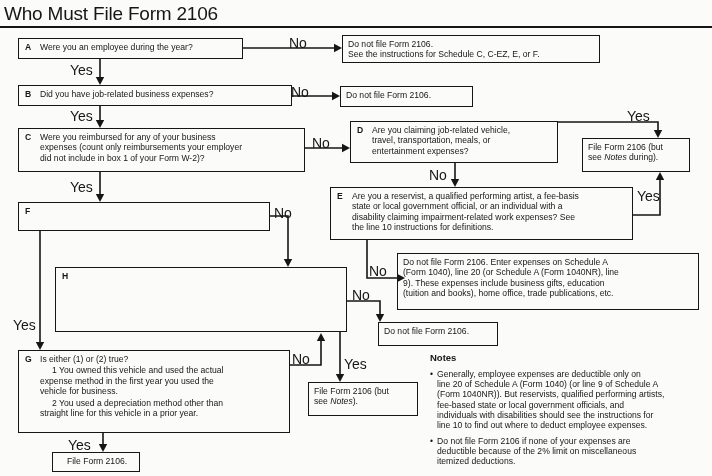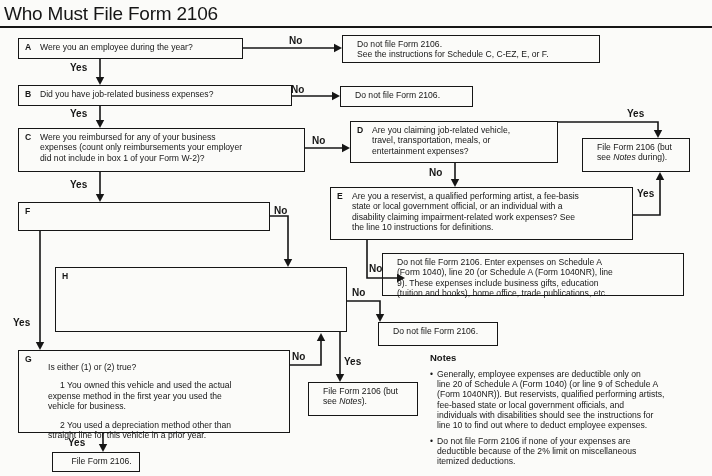--- a/index.html
+++ b/index.html
@@ -21,29 +21,29 @@
   svg.connectors{position:absolute;left:0;top:0;pointer-events:none;}
   svg.connectors path{stroke:#161616;stroke-width:1.6;fill:none;}
   svg.connectors polygon{fill:#161616;stroke:none;}
   .qbox,.obox{
     position:absolute;box-sizing:border-box;
     border:1.6px solid #161616;
     font-size:8.6px;line-height:1.22;
     display:flex;gap:4px;
     padding:3px 3px 2px 6px;
   }
-  .obox{padding-left:14px;}
+  .obox{padding-left:5px;}
   .letter{font-weight:700;flex:0 0 11px;}
   .txt{white-space:pre-line;}
   .it{font-style:italic;}
   .gcontent{flex:1;}
-  .gcontent p{margin:8px;}
+  .gcontent p{margin:0;}
   .gitem{white-space:pre-line;text-indent:12px;margin-top:1px !important;}
   .ylabel{
-    position:absolute;font-size:10px;font-weight:700;white-space:nowrap;
+    position:absolute;font-size:14px;font-weight:400;white-space:nowrap;
   }
   .notes{position:absolute;font-size:8.6px;line-height:1.18;}
   .notes-title{font-size:9.5px;font-weight:700;margin-bottom:3px;}
   .note-item{display:flex;gap:4px;margin-top:6px;}
   .bullet{flex:0 0 auto;}
 </style>
 </head>
 <body>
 
 <div class="page-title">Who Must File Form 2106</div>
@@ -175,21 +175,21 @@
 
 <div class="obox" style="left:340px;top:86px;width:133px;height:21px;">
   <span class="txt">Do not file Form 2106.</span>
 </div>
 
 <div class="obox" style="left:582px;top:138px;width:108px;height:34px;">
   <span class="txt"><span>File Form 2106 (but
 see </span><span class="it">Notes</span><span> during).</span></span>
 </div>
 
-<div class="obox" style="left:382px;top:253px;width:302px;height:43px;">
+<div class="obox" style="left:397px;top:253px;width:302px;height:57px;">
   <span class="txt">Do not file Form 2106. Enter expenses on Schedule A
 (Form 1040), line 20 (or Schedule A (Form 1040NR), line
 9). These expenses include business gifts, education
 (tuition and books), home office, trade publications, etc.</span>
 </div>
 
 <div class="obox" style="left:378px;top:322px;width:120px;height:24px;">
   <span class="txt">Do not file Form 2106.</span>
 </div>
 

